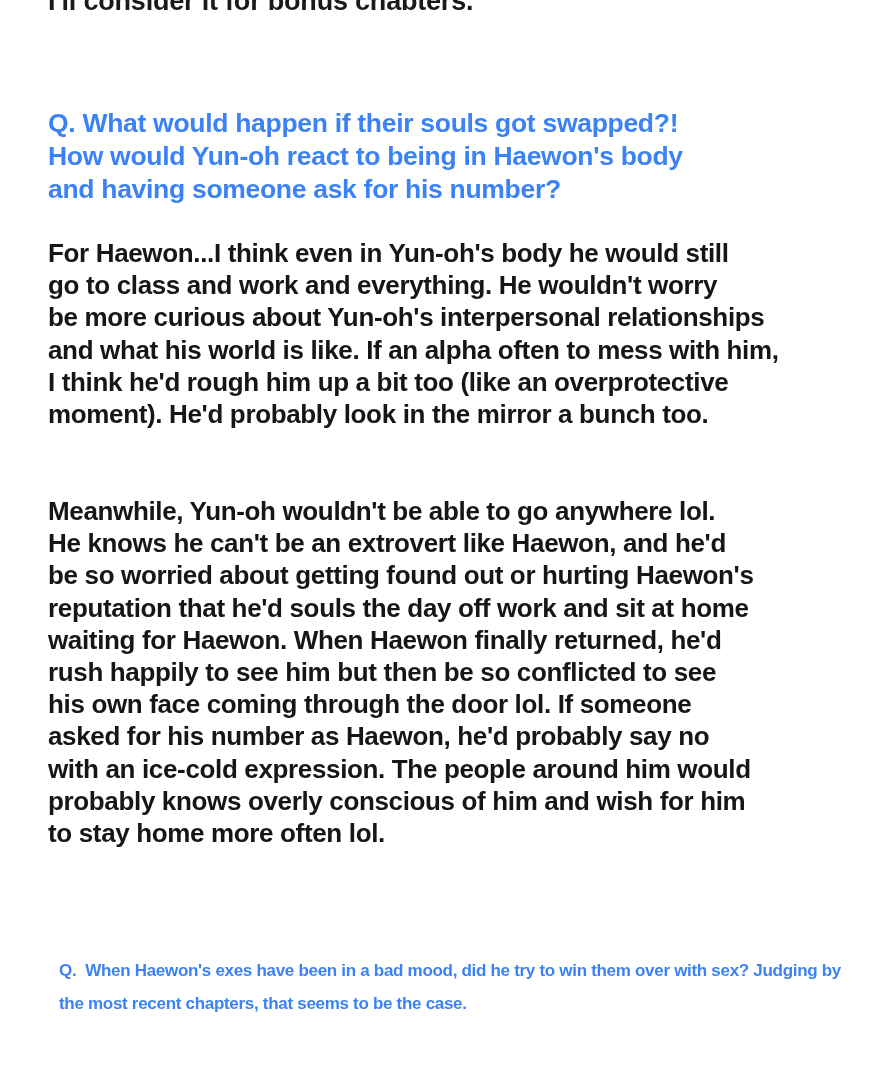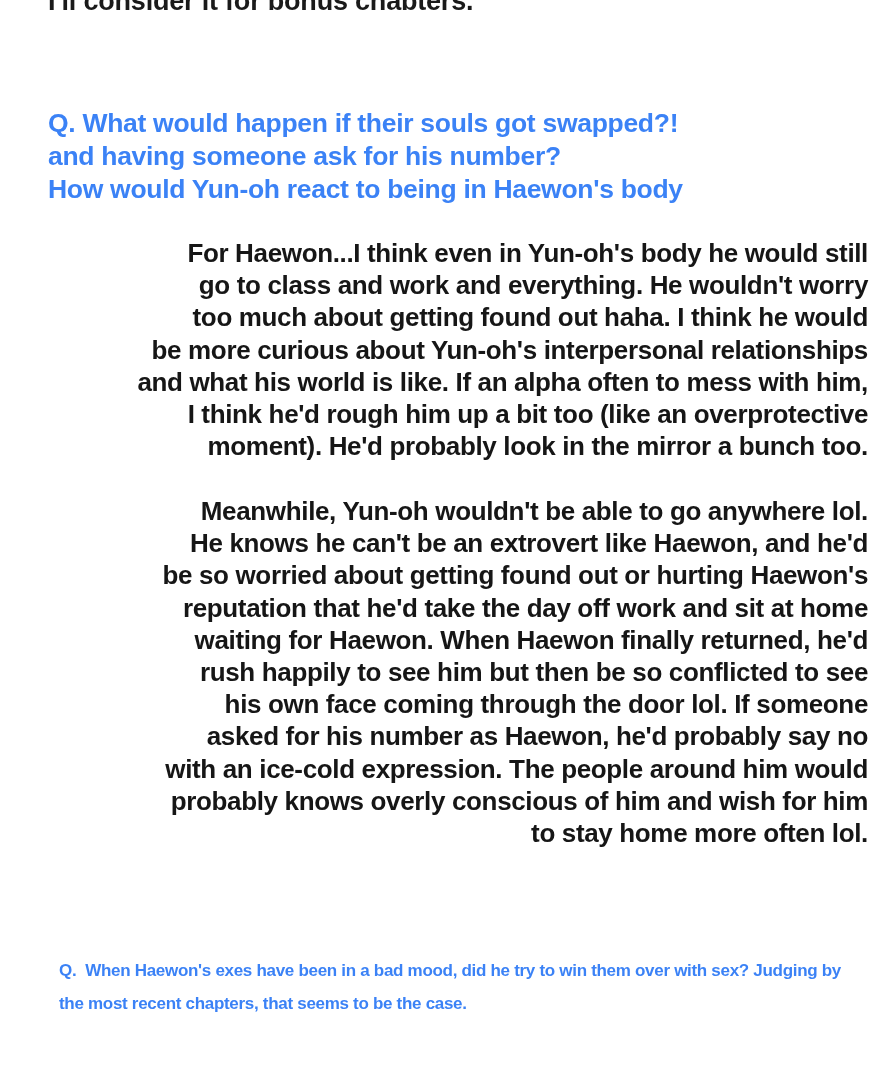--- a/index.html
+++ b/index.html
@@ -58,21 +58,20 @@
     width: 800px;
   }
   .q1 .qline { display: block; }
 
   .answer {
     color: #161616;
     font-size: 26px;
     font-weight: 600;
     line-height: 32.2px;
     letter-spacing: -0.35px;
-    text-align: right;
   }
   .answer .aline { display: block; }
 
   .a1 {
     left: 48px;
     top: 237px;
     width: 820px;
   }
   .a1b {
     left: 48px;
@@ -103,43 +102,42 @@
 </head>
 <body>
 
 <div class="page">
 
   <div class="clipped-line">I'll consider it for bonus chapters.</div>
 
   <div class="qa-block q1">
     <div class="question">
       <span class="qline"><span class="q-mark">Q.</span> <span>What would happen if their souls got swapped?!</span></span>
+      <span class="qline">How would Yun-oh react to being in Haewon's body</span>
       <span class="qline">and having someone ask for his number?</span>
-      <span class="qline">How would Yun-oh react to being in Haewon's body</span>
     </div>
   </div>
 
   <div class="qa-block a1">
     <div class="answer">
       <span class="aline">For Haewon...I think even in Yun-oh's body he would still</span>
       <span class="aline">go to class and work and everything. He wouldn't worry</span>
-      <span class="aline">too much about getting found out haha. I think he would</span>
       <span class="aline">be more curious about Yun-oh's interpersonal relationships</span>
       <span class="aline">and what his world is like. If an alpha often to mess with him,</span>
       <span class="aline">I think he'd rough him up a bit too (like an overprotective</span>
       <span class="aline">moment). He'd probably look in the mirror a bunch too.</span>
     </div>
   </div>
 
   <div class="qa-block a1b">
     <div class="answer">
       <span class="aline">Meanwhile, Yun-oh wouldn't be able to go anywhere lol.</span>
       <span class="aline">He knows he can't be an extrovert like Haewon, and he'd</span>
       <span class="aline">be so worried about getting found out or hurting Haewon's</span>
-      <span class="aline">reputation that he'd take the day off work and sit at home</span>
+      <span class="aline">reputation that he'd souls the day off work and sit at home</span>
       <span class="aline">waiting for Haewon. When Haewon finally returned, he'd</span>
       <span class="aline">rush happily to see him but then be so conflicted to see</span>
       <span class="aline">his own face coming through the door lol. If someone</span>
       <span class="aline">asked for his number as Haewon, he'd probably say no</span>
       <span class="aline">with an ice-cold expression. The people around him would</span>
       <span class="aline">probably knows overly conscious of him and wish for him</span>
       <span class="aline">to stay home more often lol.</span>
     </div>
   </div>
 

